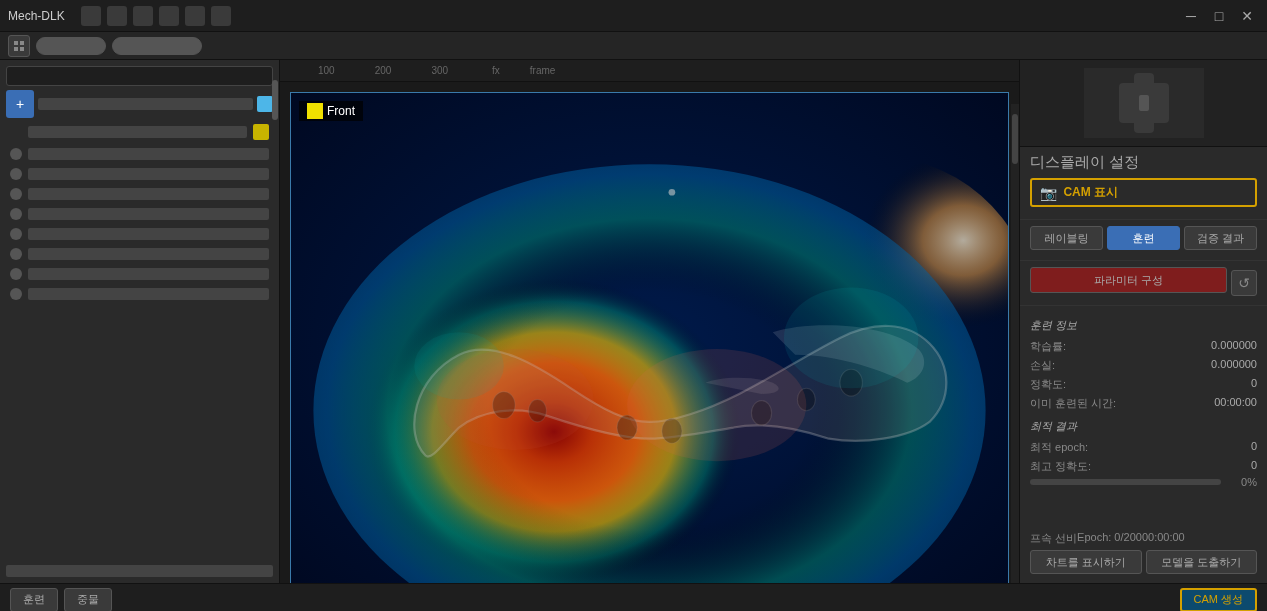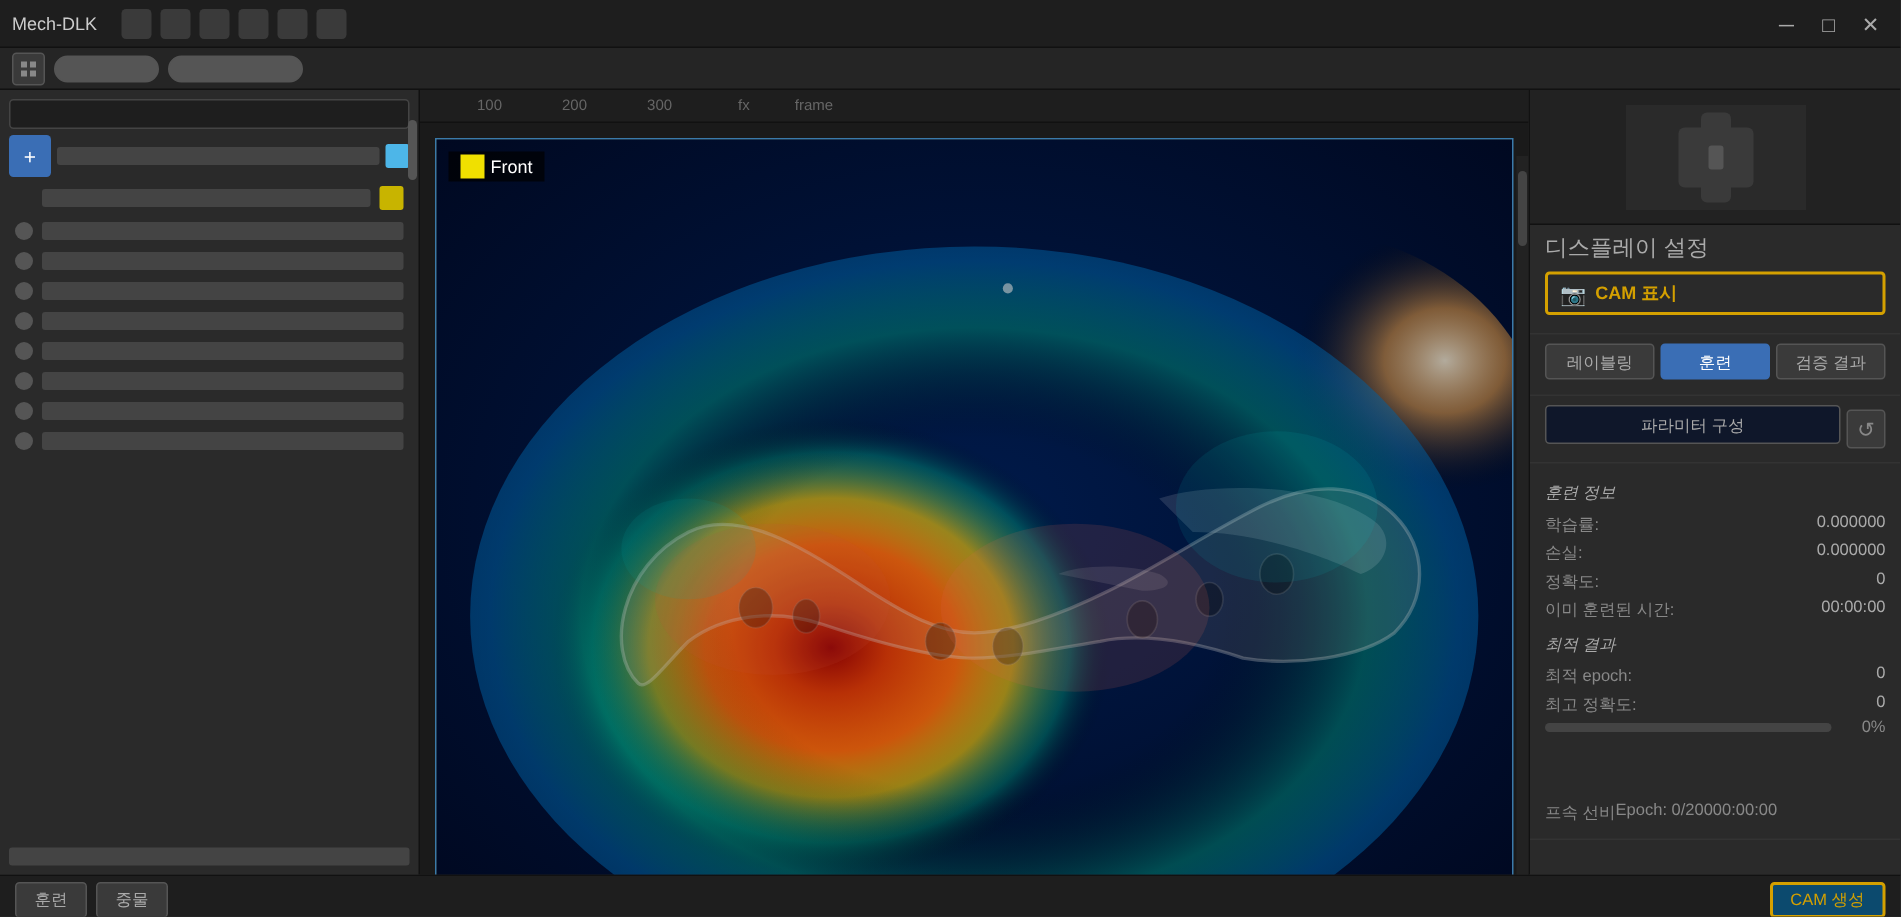--- a/index.html
+++ b/index.html
@@ -291,21 +291,21 @@
     }
     .cam-text {
       color: #d4a000;
       font-size: 12px;
       font-weight: bold;
     }
 
     .rp-param-btn {
       width: 100%;
       height: 26px;
-      background: #0f172a;
+      background: #7f1d1d;
       border: 1px solid #555;
       border-radius: 3px;
       color: #aaa;
       font-size: 11px;
       cursor: pointer;
       display: flex;
       align-items: center;
       justify-content: center;
       gap: 4px;
       margin-bottom: 6px;
@@ -671,20 +671,24 @@
         </div>
         <span class="rp-progress-pct">0%</span>
       </div>
 
       <div class="rp-status-row">
         <span>프속 선비</span>
         <span>Epoch: 0/200</span>
         <span>00:00:00</span>
       </div>
 
+      <div class="rp-btn-group">
+        <button class="rp-btn">차트를 표시하기</button>
+        <button class="rp-btn">모델을 도출하기</button>
+      </div>
     </div>
 
   </div>
 </div>
 
 <div id="bottom-bar">
   <div class="bottom-btn-group">
     <button class="bottom-btn">훈련</button>
     <button class="bottom-btn">중물</button>
   </div>

